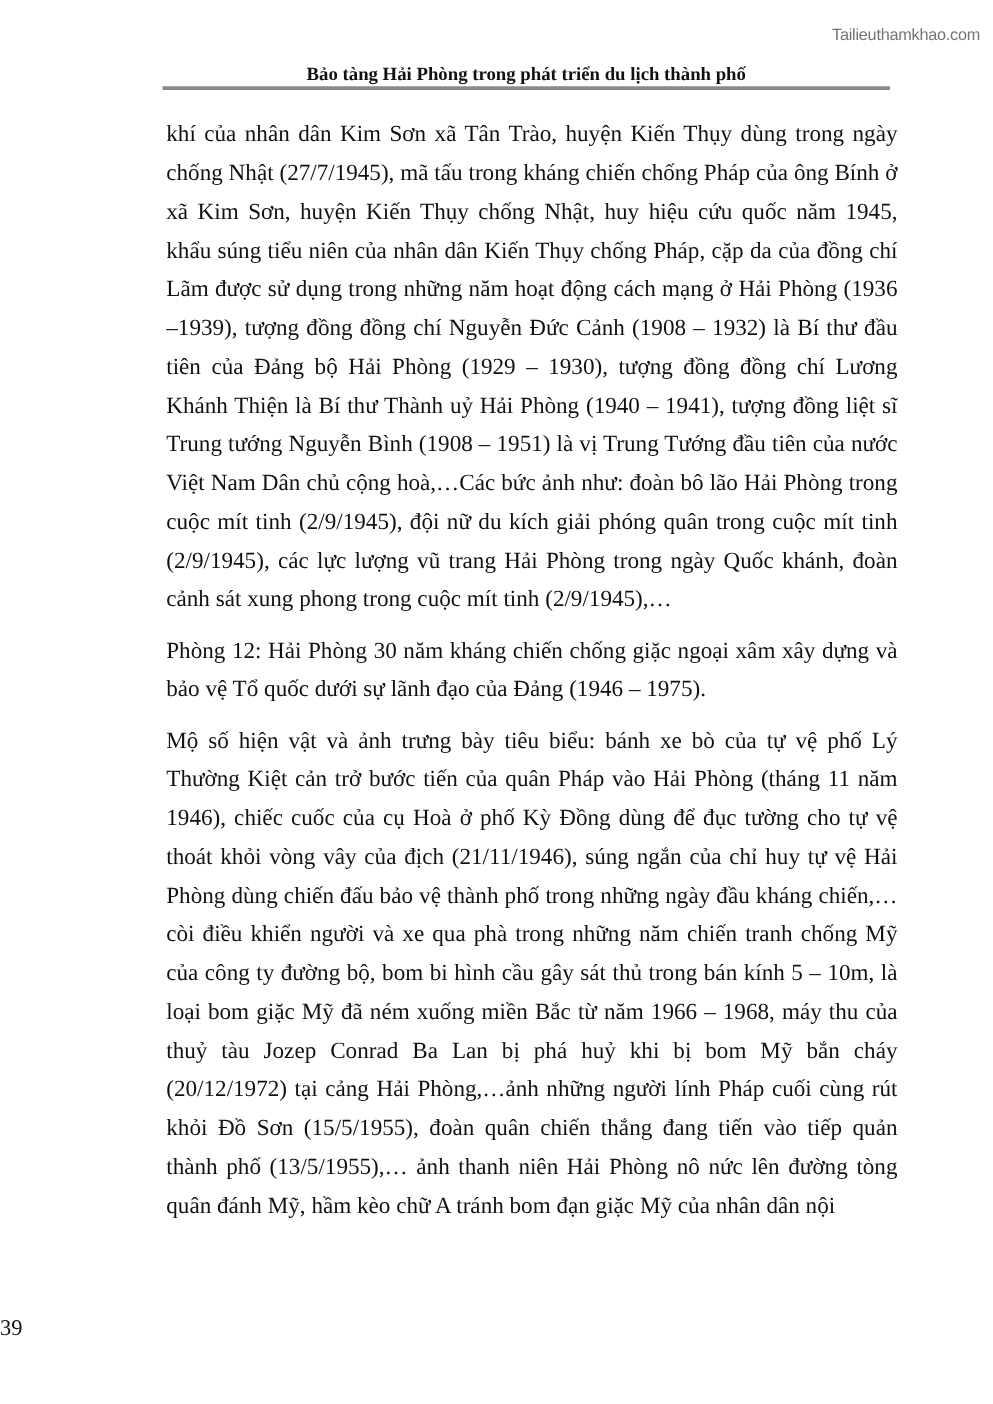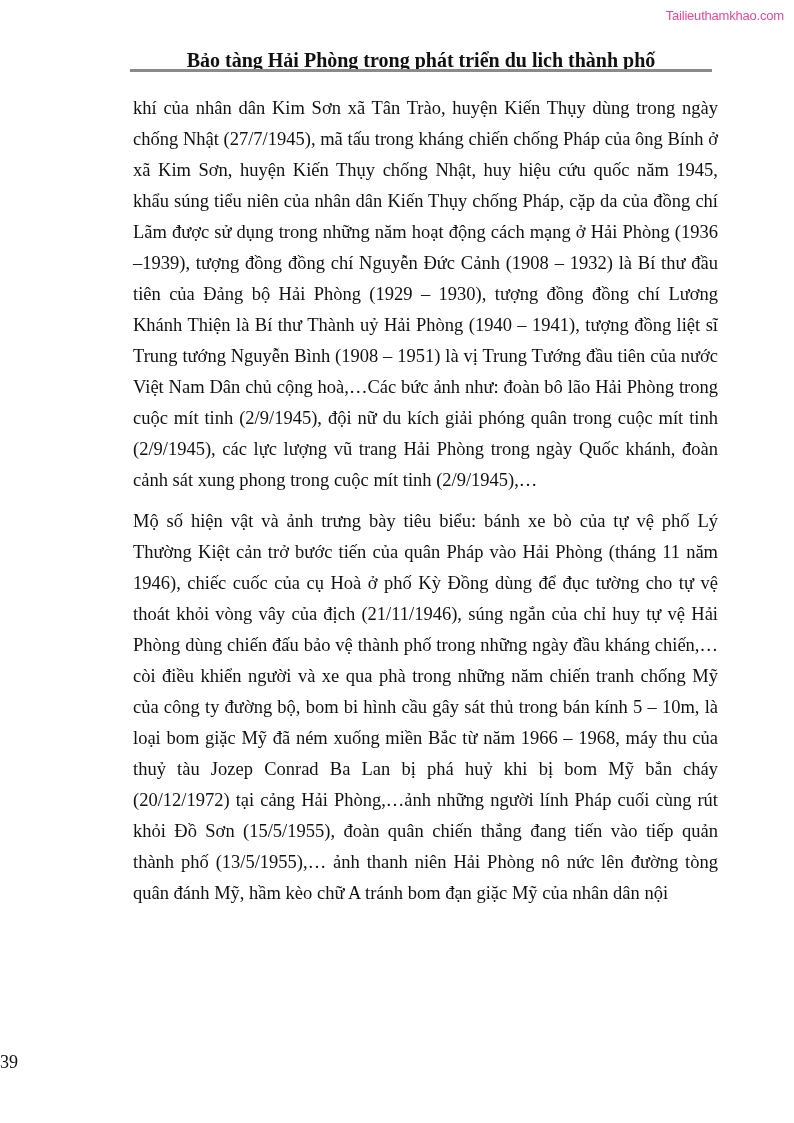--- a/index.html
+++ b/index.html
@@ -1,32 +1,33 @@
 <!DOCTYPE html>
 <html><head>
   <meta charset="utf-8">
   <style>
     html, body { margin: 0; padding: 0; background: #ffffff; }
     body { width: 794px; height: 1123px; position: relative; overflow: hidden;
            font-family: "Liberation Serif", "DejaVu Serif", serif; color: #111; }
-    .watermark { position: absolute; top: 8px; right: 10px; font-family: "Liberation Sans", "DejaVu Sans", sans-serif;
-                 font-size: 13px; color: #ec4899; letter-spacing: -0.2px; }
+    .watermark { position: absolute; top: 20px; right: 10px; font-family: "Liberation Sans", "DejaVu Sans", sans-serif;
+                 font-size: 13px; color: #737373; letter-spacing: -0.2px; }
     .header { position: absolute; top: 50px; left: 130px; width: 582px; text-align: center;
-              font-weight: bold; font-size: 20px; line-height: 20px; }
+              font-weight: bold; font-size: 15px; line-height: 20px; }
     .header-rule { position: absolute; top: 69px; left: 130px; width: 582px; height: 3px; background: #8a8a8a; }
     .content { position: absolute; top: 93px; left: 133px; width: 585px; font-size: 18.5px; line-height: 31px; }
     .content p { margin: 0 0 10px 0; text-align: justify; text-align-last: left; }
     .page-number { position: absolute; top: 1052px; left: 0; width: 794px; text-align: left; font-size: 18px; }
   </style>
 </head>
 <body>
 
 <div class="watermark">Tailieuthamkhao.com</div>
 
 <div class="header">Bảo tàng Hải Phòng trong phát triển  du lịch thành phố</div>
 <div class="header-rule"></div>
 
 <div class="content">
   <p>khí của nhân dân Kim Sơn xã Tân Trào, huyện Kiến Thụy dùng trong ngày chống Nhật (27/7/1945), mã tấu trong kháng chiến chống Pháp của ông Bính ở xã Kim Sơn, huyện Kiến Thụy chống Nhật, huy hiệu cứu quốc năm 1945, khẩu súng tiểu niên của nhân dân Kiến Thụy chống Pháp, cặp da của đồng chí Lãm được sử dụng trong những năm hoạt động cách mạng ở Hải Phòng (1936 –1939), tượng đồng đồng chí Nguyễn Đức Cảnh (1908 – 1932) là Bí thư đầu tiên của Đảng bộ Hải Phòng (1929 – 1930), tượng đồng đồng chí Lương Khánh Thiện là Bí thư Thành uỷ Hải Phòng (1940 – 1941), tượng đồng liệt sĩ Trung tướng Nguyễn Bình (1908 – 1951) là vị Trung Tướng đầu tiên của nước Việt Nam Dân chủ cộng hoà,…Các bức ảnh như: đoàn bô lão Hải Phòng trong cuộc mít tinh (2/9/1945), đội nữ du kích giải phóng quân trong cuộc mít tinh (2/9/1945), các lực lượng vũ trang Hải Phòng trong ngày Quốc khánh, đoàn cảnh sát xung phong trong cuộc mít tinh (2/9/1945),…</p>
+  <p>Phòng 12:  Hải Phòng 30 năm kháng chiến chống giặc ngoại xâm xây dựng và bảo vệ Tổ quốc dưới sự lãnh đạo của Đảng (1946 – 1975).</p>
   <p>Mộ số hiện vật và ảnh trưng bày tiêu biểu: bánh xe bò của tự vệ phố Lý Thường Kiệt cản trở bước tiến của quân Pháp vào Hải Phòng (tháng 11 năm 1946), chiếc cuốc của cụ Hoà ở phố Kỳ Đồng dùng để đục tường cho tự vệ thoát khỏi vòng vây của địch (21/11/1946), súng ngắn của chỉ huy tự vệ Hải Phòng dùng chiến đấu bảo vệ thành phố trong những ngày đầu kháng chiến,… còi điều khiển người và xe qua phà trong những năm chiến tranh chống Mỹ của công ty đường bộ, bom bi hình cầu gây sát thủ trong bán kính 5 – 10m, là loại bom giặc Mỹ đã ném xuống miền Bắc từ năm 1966 – 1968, máy thu của thuỷ tàu Jozep Conrad Ba Lan bị phá huỷ khi bị bom Mỹ bắn cháy (20/12/1972) tại cảng Hải Phòng,…ảnh những người lính Pháp cuối cùng rút khỏi Đồ Sơn (15/5/1955), đoàn quân chiến thắng đang tiến vào tiếp quản thành phố (13/5/1955),… ảnh thanh niên Hải Phòng nô nức lên đường tòng quân đánh Mỹ, hầm kèo chữ A tránh bom đạn giặc Mỹ của nhân dân nội</p>
 </div>
 
 <div class="page-number">39</div>
 
 </body></html>

